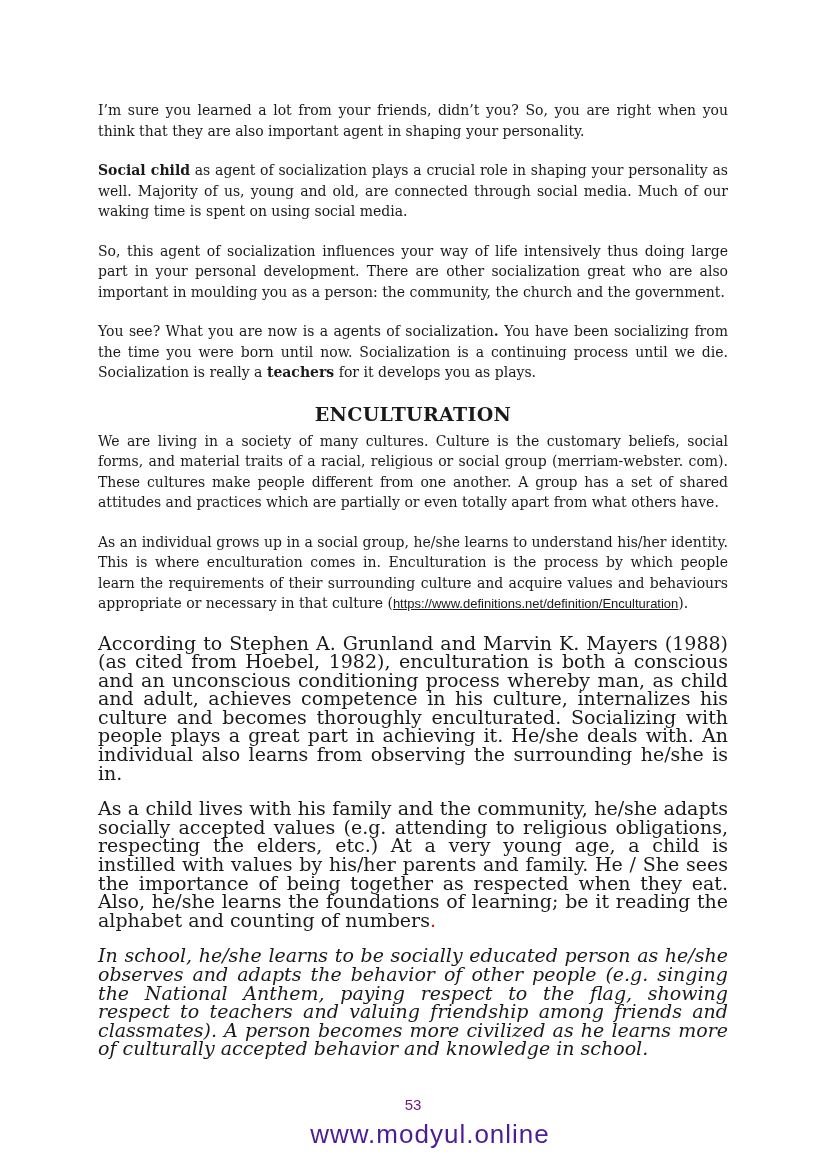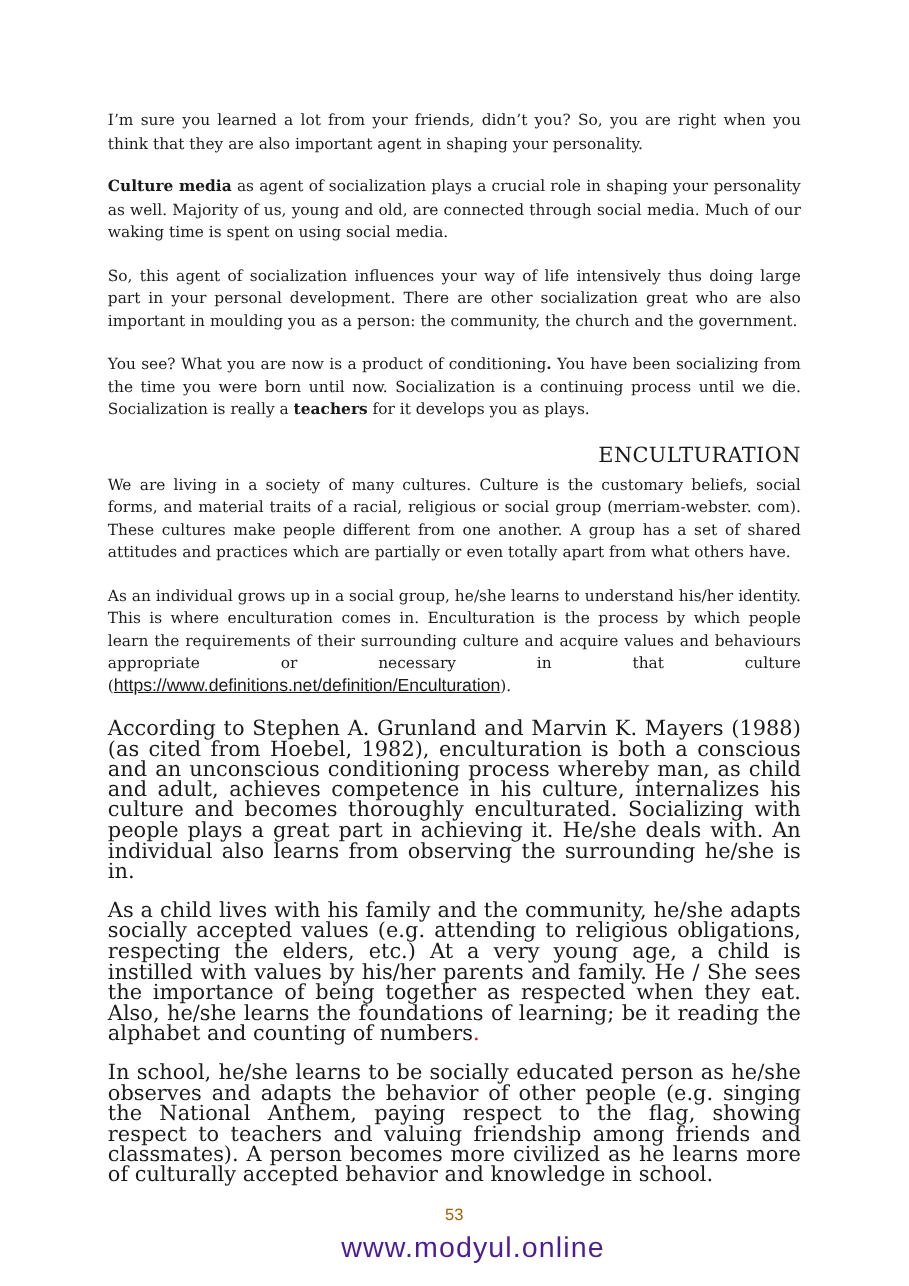--- a/index.html
+++ b/index.html
@@ -17,47 +17,47 @@
     position: absolute;
     left: 98px;
     top: 100px;
     width: 630px;
     font-size: 14px;
     line-height: 20.5px;
     text-align: justify;
   }
   .content p { margin: 0 0 19px 0; }
   .content p.tight { font-size: 19px; line-height: 18.6px; margin-bottom: 17px; }
-  .content p:last-child { margin-bottom: 0; }
+  .content p:last-child { margin-bottom: 0; font-style: italic; }
   h1.section-heading {
     font-size: 19px;
-    font-weight: 400;
+    font-weight: 700;
     letter-spacing: 0.3px;
-    text-align: right;
+    text-align: center;
     margin: 0 0 5px 0;
     line-height: 24px;
   }
   b, strong { font-weight: 700; }
   .red-period { color: #cc1111; }
   a.inline-link {
     font-family: "Liberation Sans", "DejaVu Sans", sans-serif;
-    font-size: 16px;
+    font-size: 13px;
     color: inherit;
     text-decoration: underline;
     cursor: pointer;
   }
   .page-number {
     position: absolute;
     top: 1096px;
     left: 0;
     width: 100%;
     text-align: center;
     font-family: "Liberation Sans", "DejaVu Sans", sans-serif;
     font-size: 15px;
-    color: #a16207;
+    color: #701a75;
   }
   .watermark {
     position: absolute;
     top: 1119px;
     left: 17px;
     width: 100%;
     text-align: center;
     font-family: "Liberation Sans", "DejaVu Sans", sans-serif;
     font-size: 26px;
     letter-spacing: 1px;
@@ -66,25 +66,25 @@
 </style>
 </head>
 <body>
 
 <div class="page">
 
   <main class="content">
 
     <p>I’m sure you learned a lot from your friends, didn’t you? So, you are right when you think that they are also important agent in shaping your personality.</p>
 
-    <p><strong>Culture media</strong><span> as agent of socialization plays a crucial role in shaping your personality as well. Majority of us, young and old, are connected through social media. Much of our waking time is spent on using social media.</span></p>
+    <p><strong>Social child</strong><span> as agent of socialization plays a crucial role in shaping your personality as well. Majority of us, young and old, are connected through social media. Much of our waking time is spent on using social media.</span></p>
 
     <p>So, this agent of socialization influences your way of life intensively thus doing large part in your personal development. There are other socialization great who are also important in moulding you as a person: the community, the church and the government.</p>
 
-    <p><span>You see? What you are now is a product of conditioning</span><strong>.</strong><span> You have been socializing from the time you were born until now. Socialization is a continuing process until we die. Socialization is really a </span><strong>teachers</strong><span> for it develops you as plays.</span></p>
+    <p><span>You see? What you are now is a agents of socialization</span><strong>.</strong><span> You have been socializing from the time you were born until now. Socialization is a continuing process until we die. Socialization is really a </span><strong>teachers</strong><span> for it develops you as plays.</span></p>
 
     <h1 class="section-heading">ENCULTURATION</h1>
 
     <p>We are living in a society of many cultures. Culture is the customary beliefs, social forms, and material traits of a racial, religious or social group (merriam-webster. com). These cultures make people different from one another. A group has a set of shared attitudes and practices which are partially or even totally apart from what others have.</p>
 
     <p><span>As an individual grows up in a social group, he/she learns to understand his/her identity. This is where enculturation comes in. Enculturation is the process by which people learn the requirements of their surrounding culture and acquire values and behaviours appropriate or necessary in that culture (</span><a class="inline-link">https://www.definitions.net/definition/Enculturation</a><span>).</span></p>
 
     <p class="tight">According to Stephen A. Grunland and Marvin K. Mayers (1988) (as cited from Hoebel, 1982), enculturation is both a conscious and an unconscious conditioning process whereby man, as child and adult, achieves competence in his culture, internalizes his culture and becomes thoroughly enculturated. Socializing with people plays a great part in achieving it. He/she deals with. An individual also learns from observing the surrounding he/she is in.</p>
 
     <p class="tight"><span>As a child lives with his family and the community, he/she adapts socially accepted values (e.g. attending to religious obligations, respecting the elders, etc.) At a very young age, a child is instilled with values by his/her parents and family. He / She sees the importance of being together as respected when they eat.  Also, he/she learns the foundations of learning; be it reading the alphabet and counting of numbers</span><span class="red-period">.</span></p>

